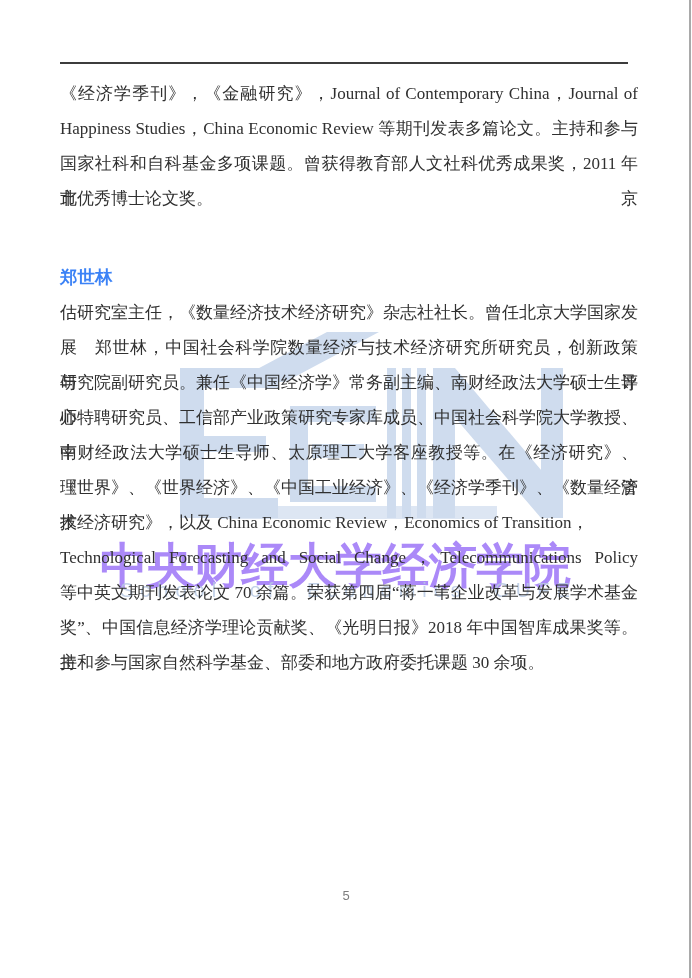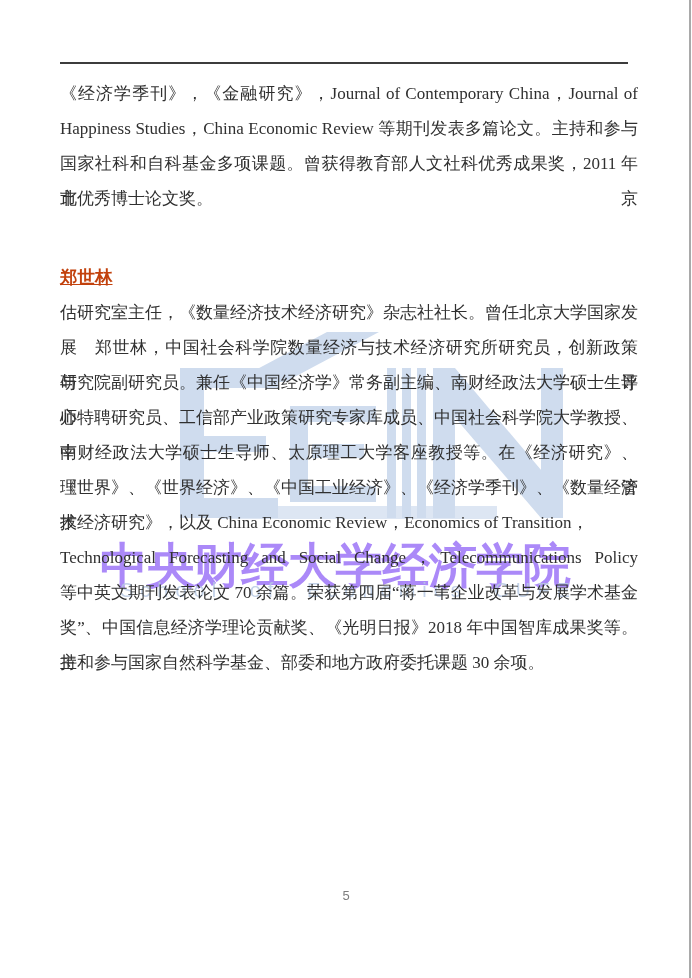--- a/index.html
+++ b/index.html
@@ -48,21 +48,21 @@
     text-align-last:justify;
     overflow:visible;
   }
   .line.last, .line.no-just{
     text-align:center;
     text-align-last:left;
   }
   .line.indent{text-indent:35px;}
   .bio-heading{
     margin-top:44px;height:35px;line-height:35px;
-    font-weight:bold;font-size:17.5px;color:#c2410c;text-decoration:underline;
+    font-weight:bold;font-size:17.5px;color:#3b82f6;
   }
   
   .page-number{
     position:absolute;left:0;top:888px;width:692px;z-index:2;
     text-align:center;font-size:13px;color:#7d7d7d;
     font-family:"Liberation Sans","DejaVu Sans",sans-serif;
   }
 </style>
 </head>
 <body>

